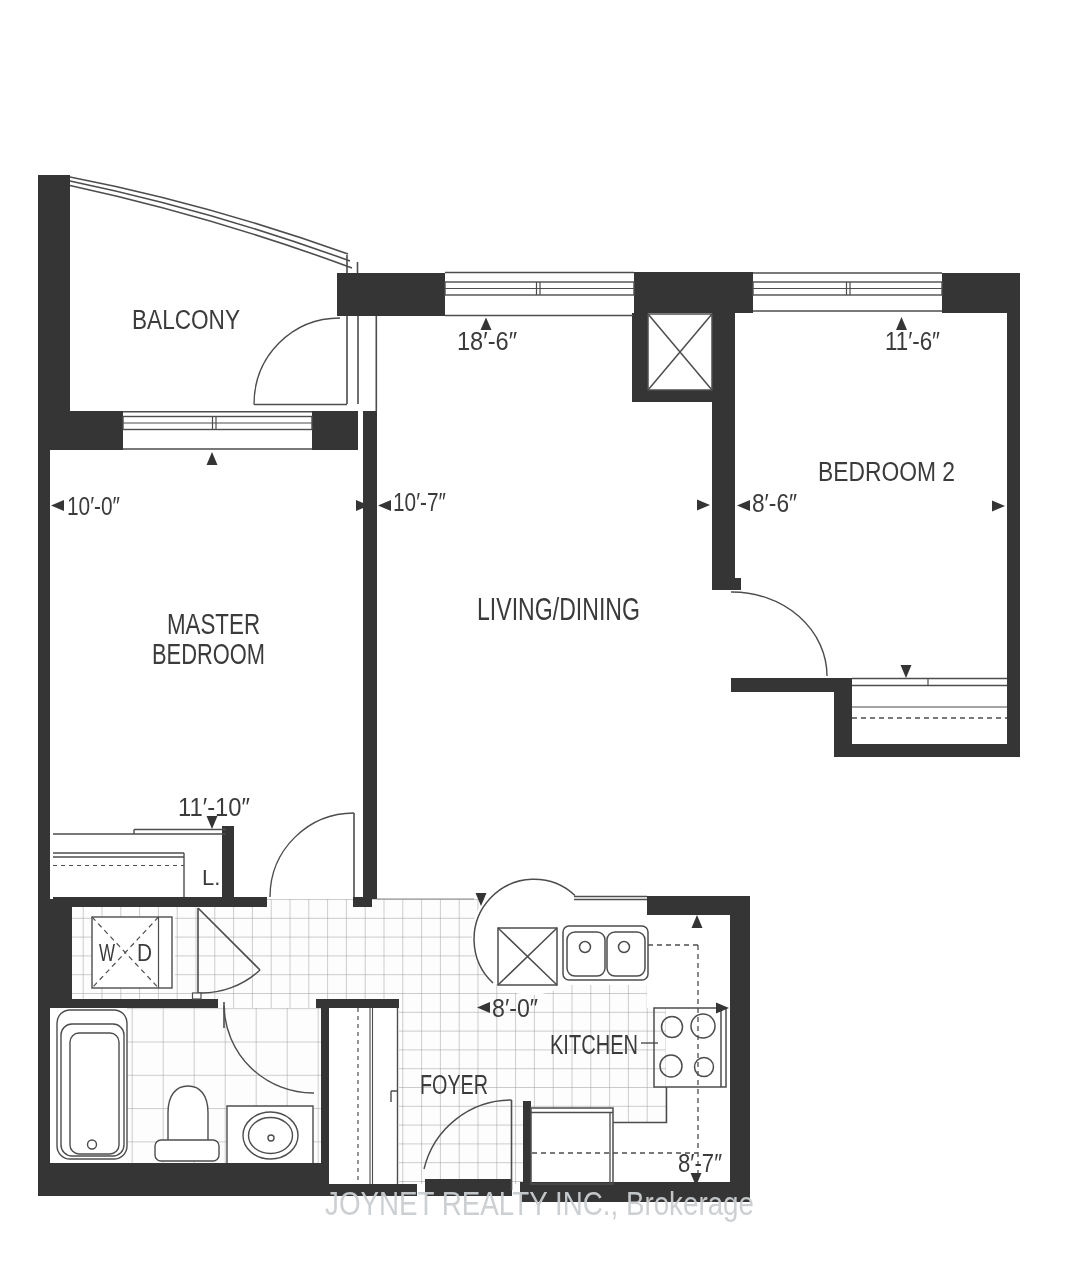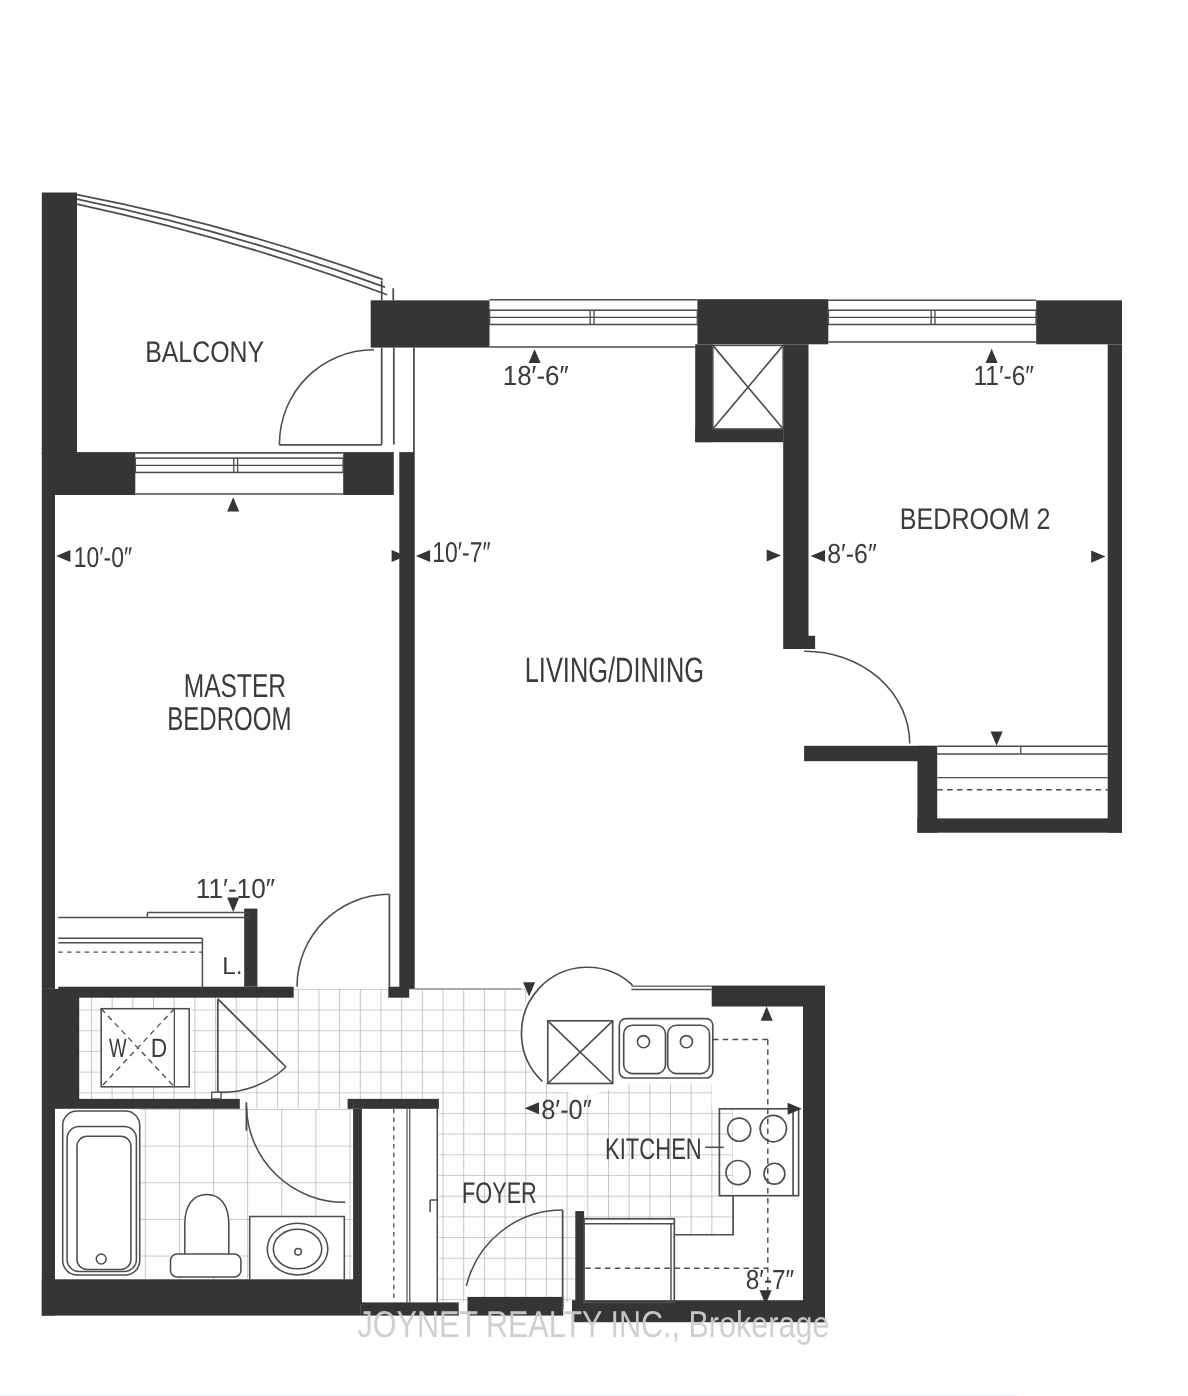--- a/index.html
+++ b/index.html
@@ -1,16 +1,16 @@
 <!DOCTYPE html>
 <html><head>
 <meta charset="utf-8">
 <style>
   html,body{margin:0;padding:0;background:#ffffff;-webkit-font-smoothing:antialiased;}
-  #page{position:relative;width:1080px;height:1269px;background:#0ea5e9;overflow:hidden;}
+  #page{position:relative;width:1080px;height:1269px;background:#a16207;overflow:hidden;}
   svg{position:absolute;top:0;left:0;}
   text{font-family:"Liberation Sans",sans-serif;fill:#3b3b3b;}
 </style>
 </head>
 <body>
 <div id="page">
 <svg width="1080" height="1269" viewBox="0 0 1080 1269">
 <defs>
   <pattern id="tile" width="18.8" height="18.8" patternUnits="userSpaceOnUse" x="45.1" y="899">
     <rect width="18.8" height="18.8" fill="#fdfdfd"></rect>

